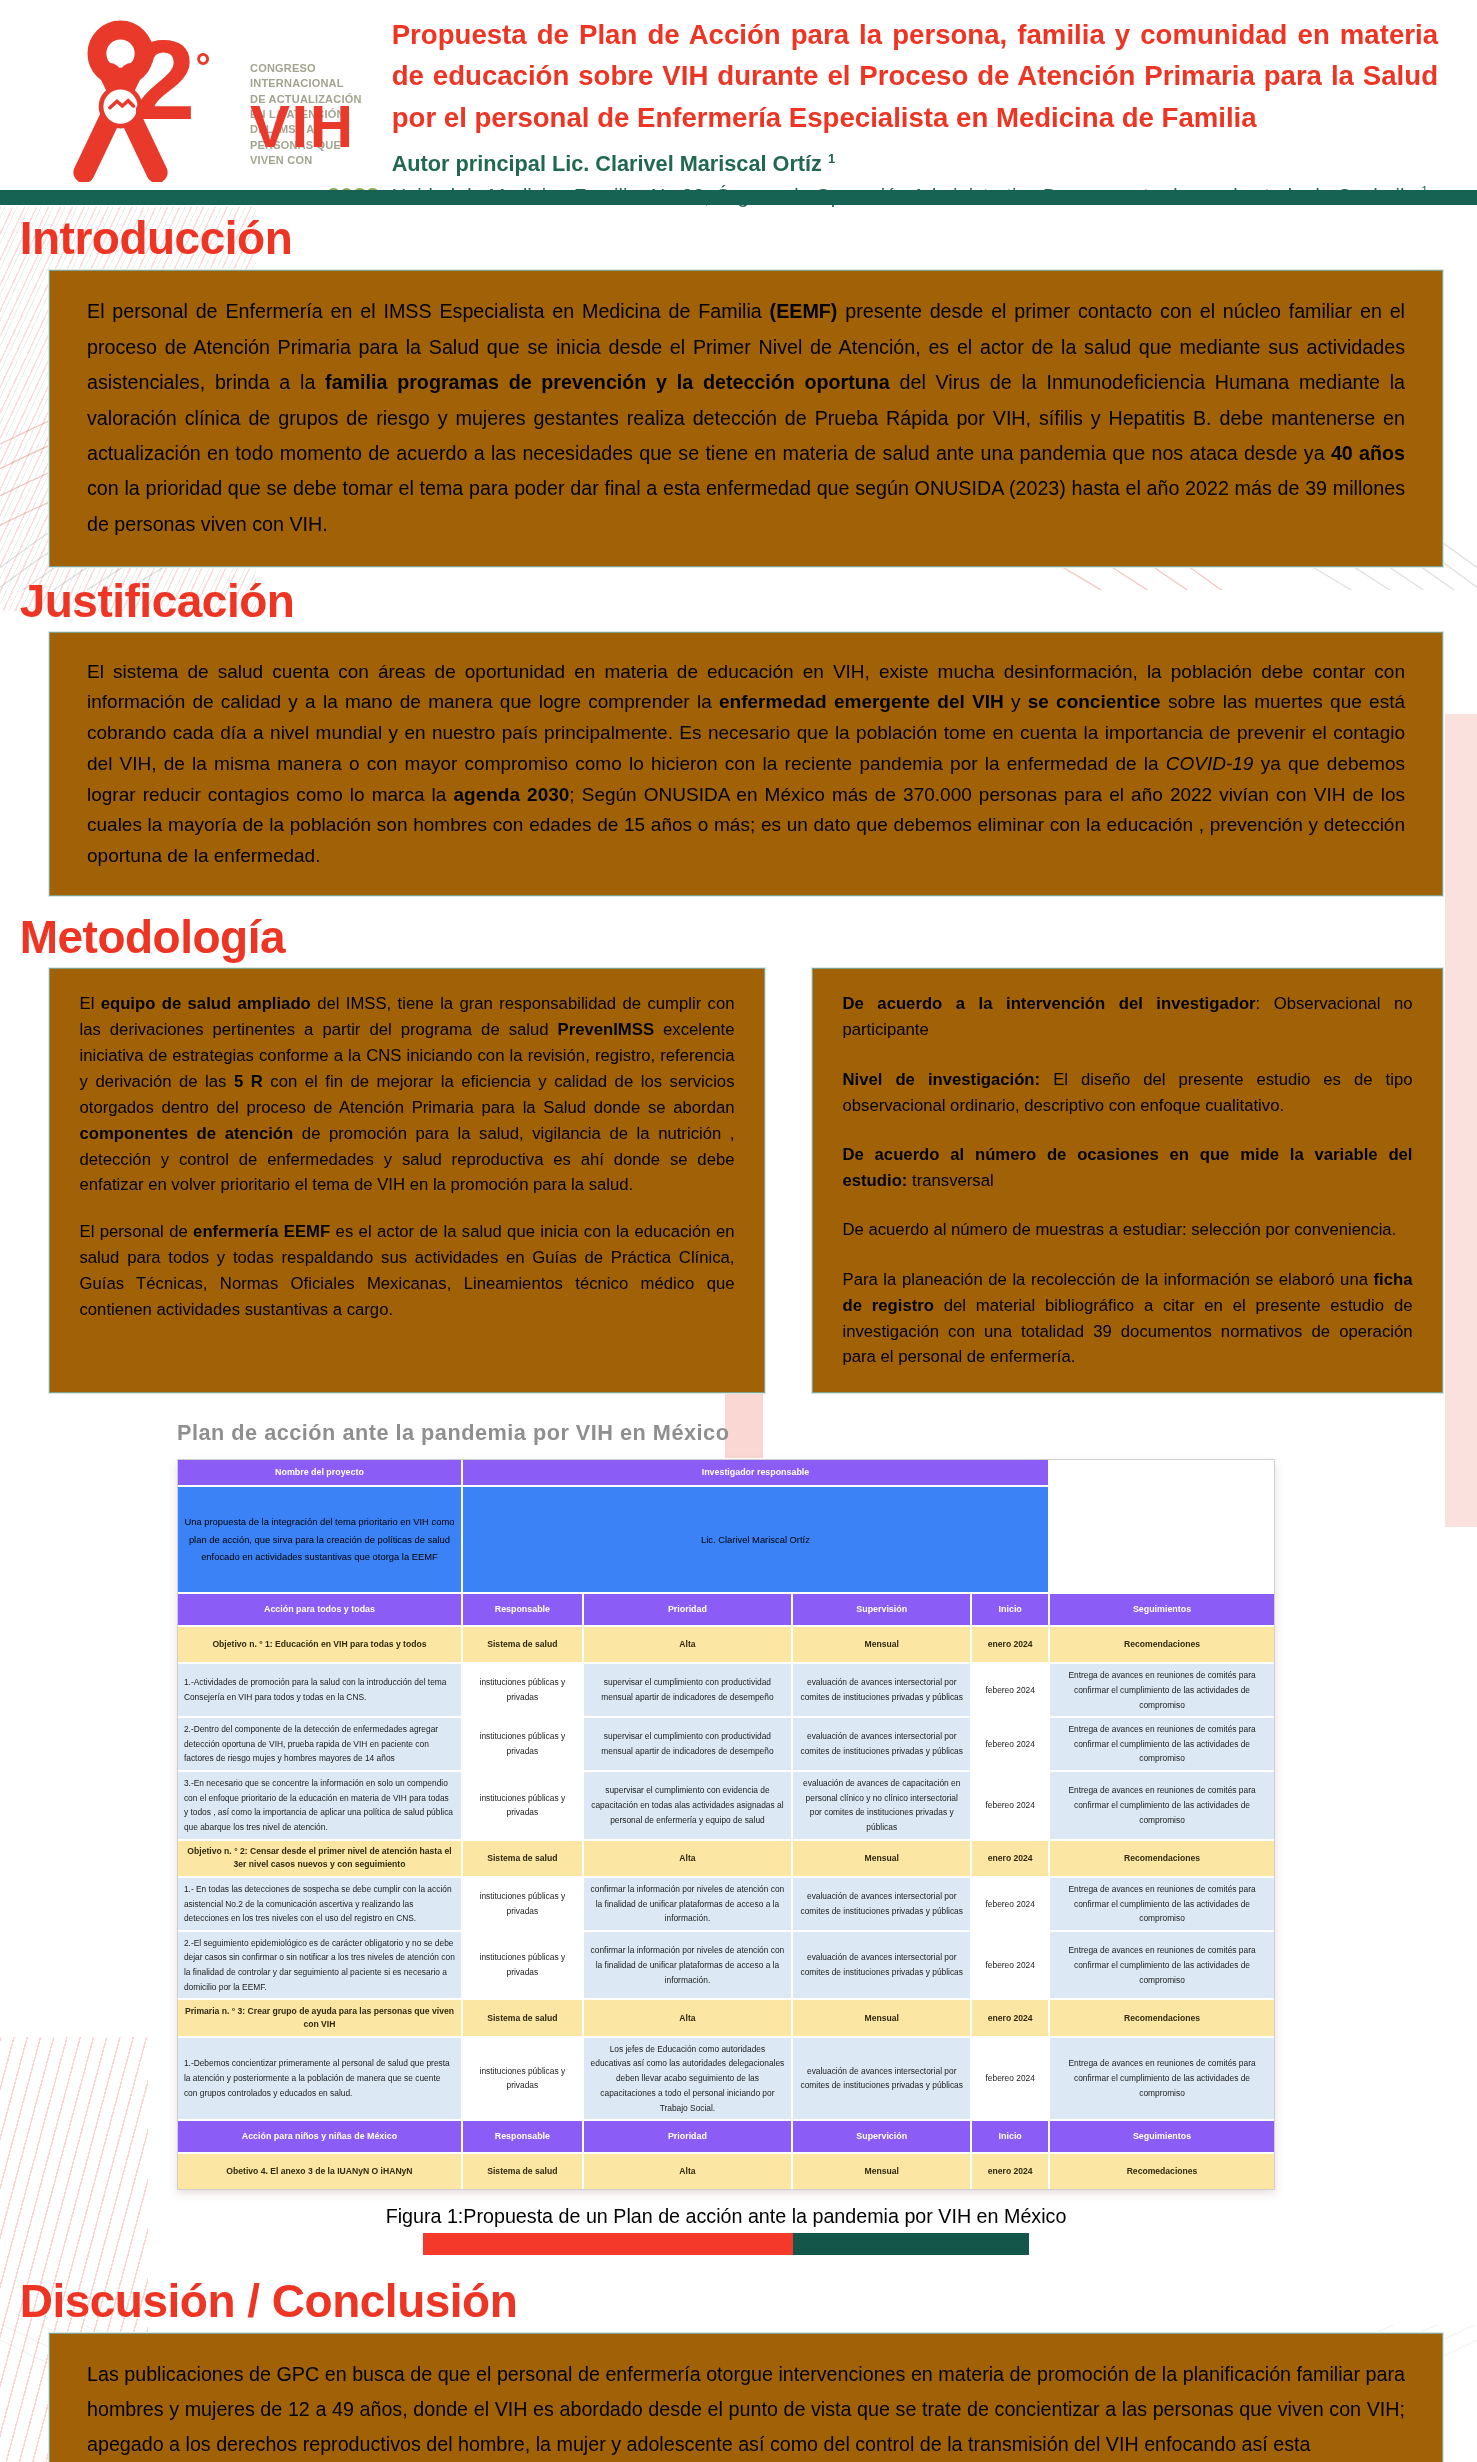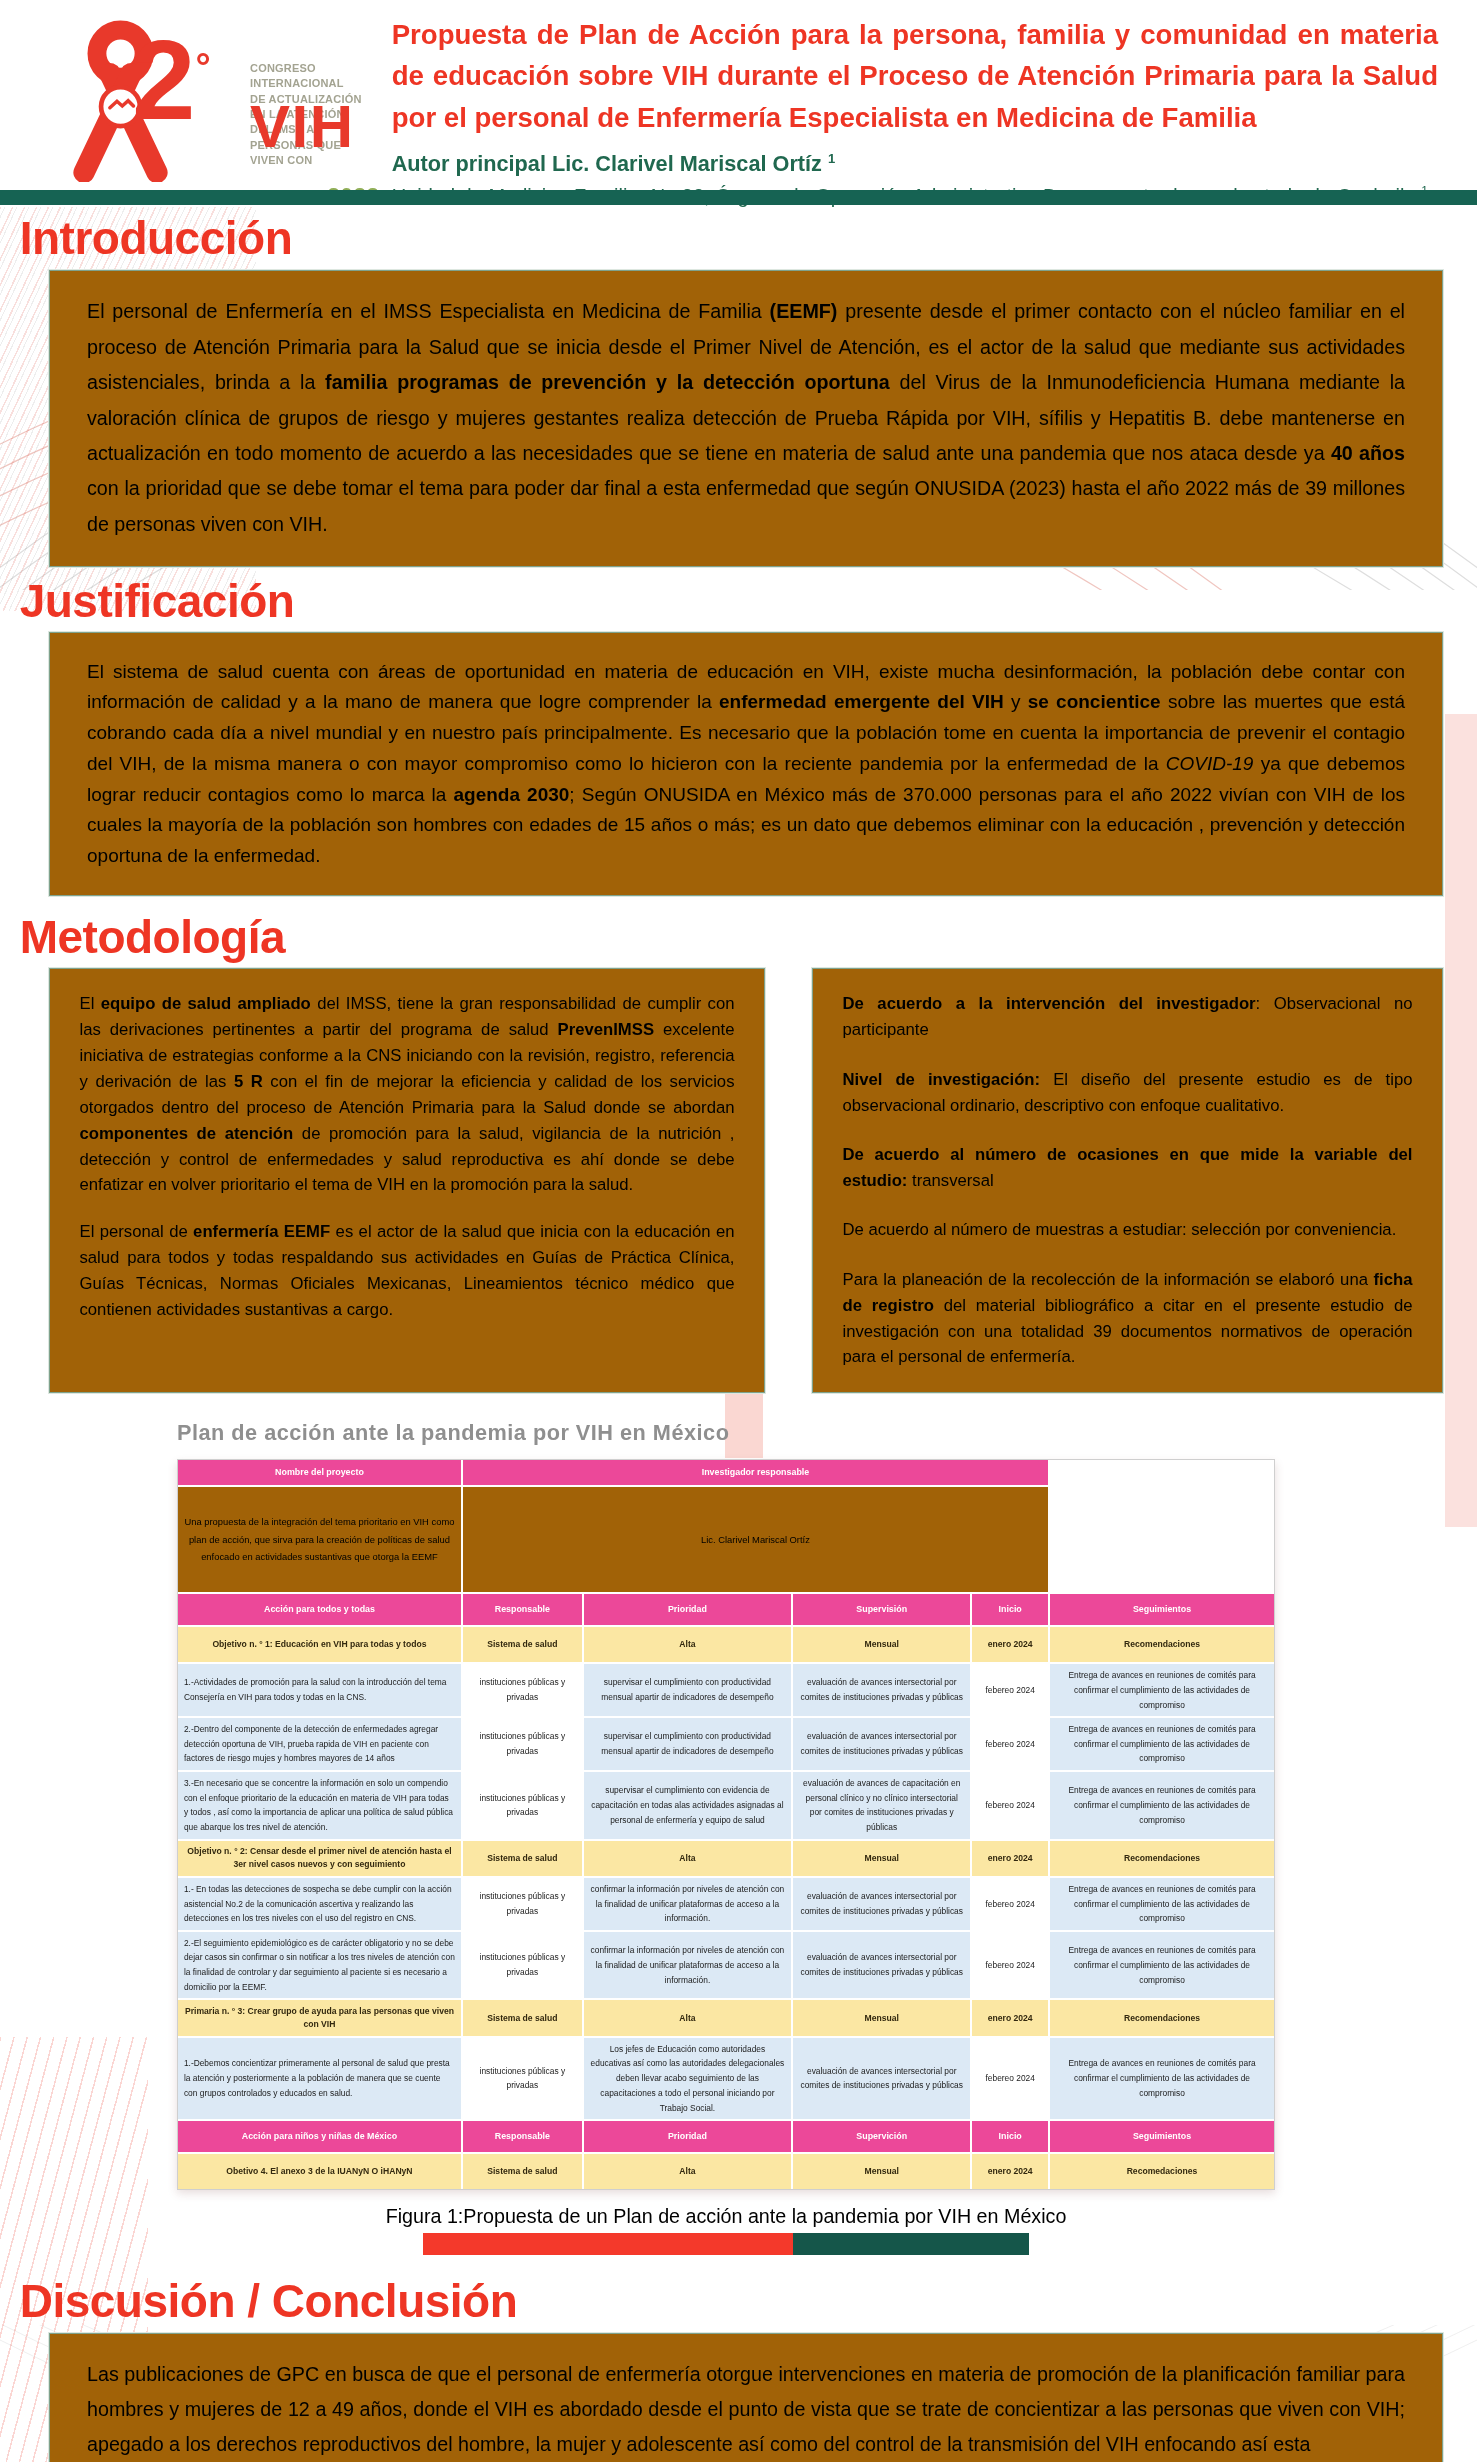--- a/index.html
+++ b/index.html
@@ -53,23 +53,23 @@
   .m-block{margin:0 0 23.6px 0;}
   .m-block:last-child{margin-bottom:0;}
   
   .figure{margin:27px 0 0 177px;width:1098px;position:relative;z-index:2;}
   .fig-title{color:#8f8f8f;font-size:21.7px;font-weight:700;letter-spacing:0.5px;margin-bottom:12.8px;}
   .ptable{display:flex;flex-direction:column;gap:2px;background:#fff;border:0.5px solid #cfcfcf;
           box-shadow:0 3.9px 8.9px rgba(120,60,60,.18);}
   .trow{display:grid;grid-template-columns:576fr 242fr 422fr 361fr 154fr 456fr;gap:2px;}
   .tcell{display:flex;align-items:center;justify-content:center;text-align:center;
          padding:3.9px 5.9px;font-size:8.4px;line-height:1.5;}
-  .green-top .tcell,.green .tcell{background:#ec4899;color:#fff;font-weight:700;min-height:16.7px;font-size:8.9px;}
+  .green-top .tcell,.green .tcell{background:#8b5cf6;color:#fff;font-weight:700;min-height:16.7px;font-size:8.9px;}
   .green .tcell{min-height:22.7px;}
-  .white-top .tcell{background:#a16207;min-height:98px;font-size:9.4px;line-height:1.9;}
+  .white-top .tcell{background:#3b82f6;min-height:98px;font-size:9.4px;line-height:1.9;}
   .yellow .tcell{background:#fbe7a3;color:#33290f;font-weight:700;min-height:27.6px;font-size:8.6px;}
   .body .tcell{background:#dce9f5;color:#1b1b1b;line-height:1.75;}
   .body .c1,.body .c4{background:#ffffff;}
   .body .c0{justify-content:flex-start;text-align:left;}
   .blank{background:transparent !important;}
   .fig-caption{font-size:19.7px;text-align:center;margin:14.8px 0 4.9px 0;color:#000;}
   .caption-bar{width:606px;height:22px;margin:0 auto;display:flex;}
   .cb-red{width:61%;background:#f4392b;}
   .cb-green{flex:1;background:#15564a;}
 </style>

